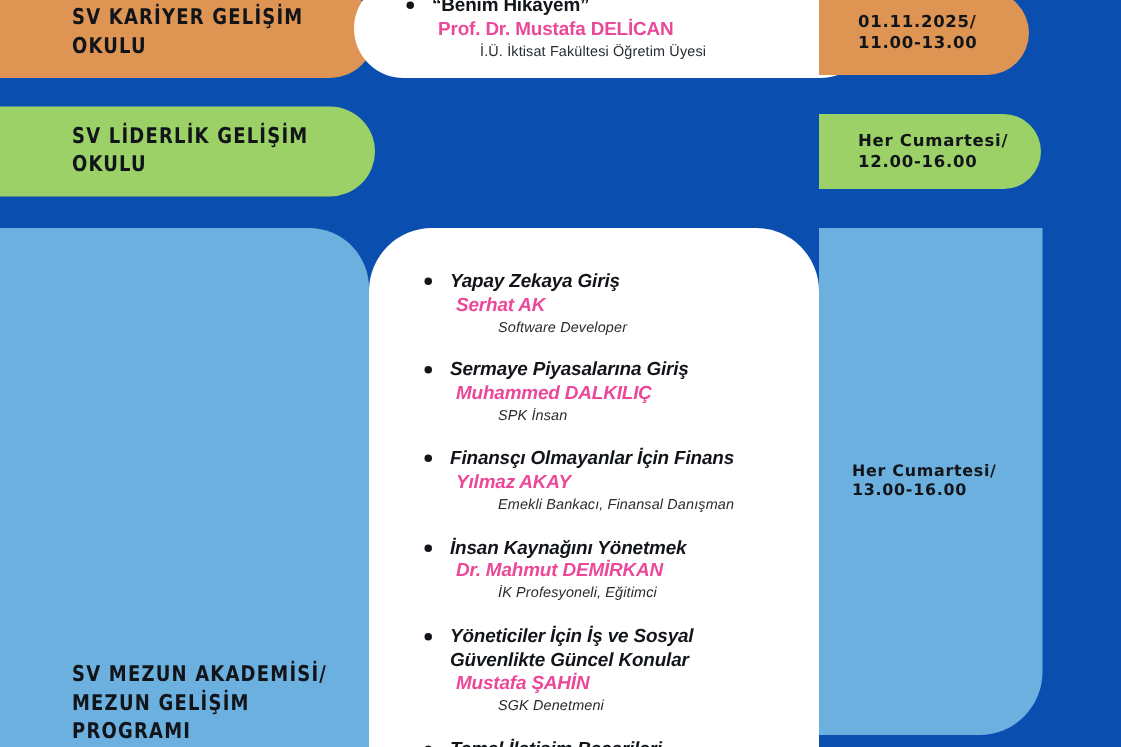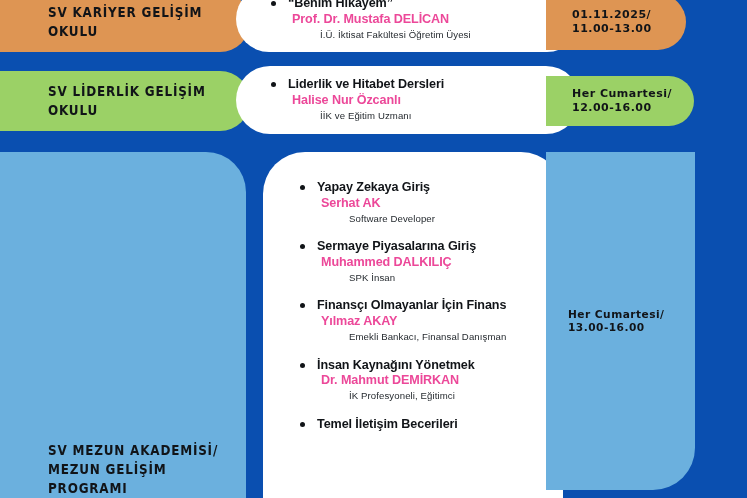--- a/index.html
+++ b/index.html
@@ -165,26 +165,27 @@
     background: #6BB0DE;
     border-radius: 0 40px 0 0;
     display: flex;
     align-items: flex-end;
     padding-left: 48px;
     padding-right: 8px;
   }
 
   #row3-white {
     position: absolute;
-    left: 263px; top: 152px;
+    left: 246px; top: 152px;
     width: 300px; height: 346px;
     background: #FFFFFF;
     border-radius: 42px 42px 0 0;
     padding: 28px 18px 4px 36px;
     overflow: hidden;
+    font-style: italic;
   }
 
   #row3-date {
     position: absolute;
     left: 546px; top: 152px;
     width: 149px; height: 338px;
     background: #6BB0DE;
     border-radius: 0 0 42px 0;
     display: flex;
     align-items: center;
@@ -213,28 +214,20 @@
 
   <div class="date-pill" id="row1-date">
     <div class="date-text">01.11.2025/
 11.00-13.00</div>
   </div>
 
   <div class="cat-pill" id="row2-cat">
     <div class="cat-label">SV LİDERLİK GELİŞİM OKULU</div>
   </div>
 
-  <div class="white-pill" id="row2-white">
-    <div class="item">
-      <span class="dot"></span>
-      <div class="item-title">Liderlik ve Hitabet Dersleri</div>
-      <div class="item-speaker">Halise Nur Özcanlı</div>
-      <div class="item-role">İİK ve Eğitim Uzmanı</div>
-    </div>
-  </div>
 
   <div class="date-pill" id="row2-date">
     <div class="date-text">Her Cumartesi/
 12.00-16.00</div>
   </div>
 
   <div id="row3-cat">
     <div class="cat-label">SV MEZUN AKADEMİSİ/ MEZUN GELİŞİM PROGRAMI</div>
   </div>
 
@@ -261,20 +254,26 @@
       <div class="item-role">Emekli Bankacı, Finansal Danışman</div>
     </div>
 
     <div class="item">
       <span class="dot"></span>
       <div class="item-title">İnsan Kaynağını Yönetmek</div>
       <div class="item-speaker">Dr. Mahmut DEMİRKAN</div>
       <div class="item-role">İK Profesyoneli, Eğitimci</div>
     </div>
 
+    <div class="item">
+      <span class="dot"></span>
+      <div class="item-title">Yöneticiler İçin İş ve Sosyal Güvenlikte Güncel Konular</div>
+      <div class="item-speaker">Mustafa ŞAHİN</div>
+      <div class="item-role">SGK Denetmeni</div>
+    </div>
 
     <div class="item">
       <span class="dot"></span>
       <div class="item-title">Temel İletişim Becerileri</div>
 
     </div>
 
   </div>
 
   <div id="row3-date">

